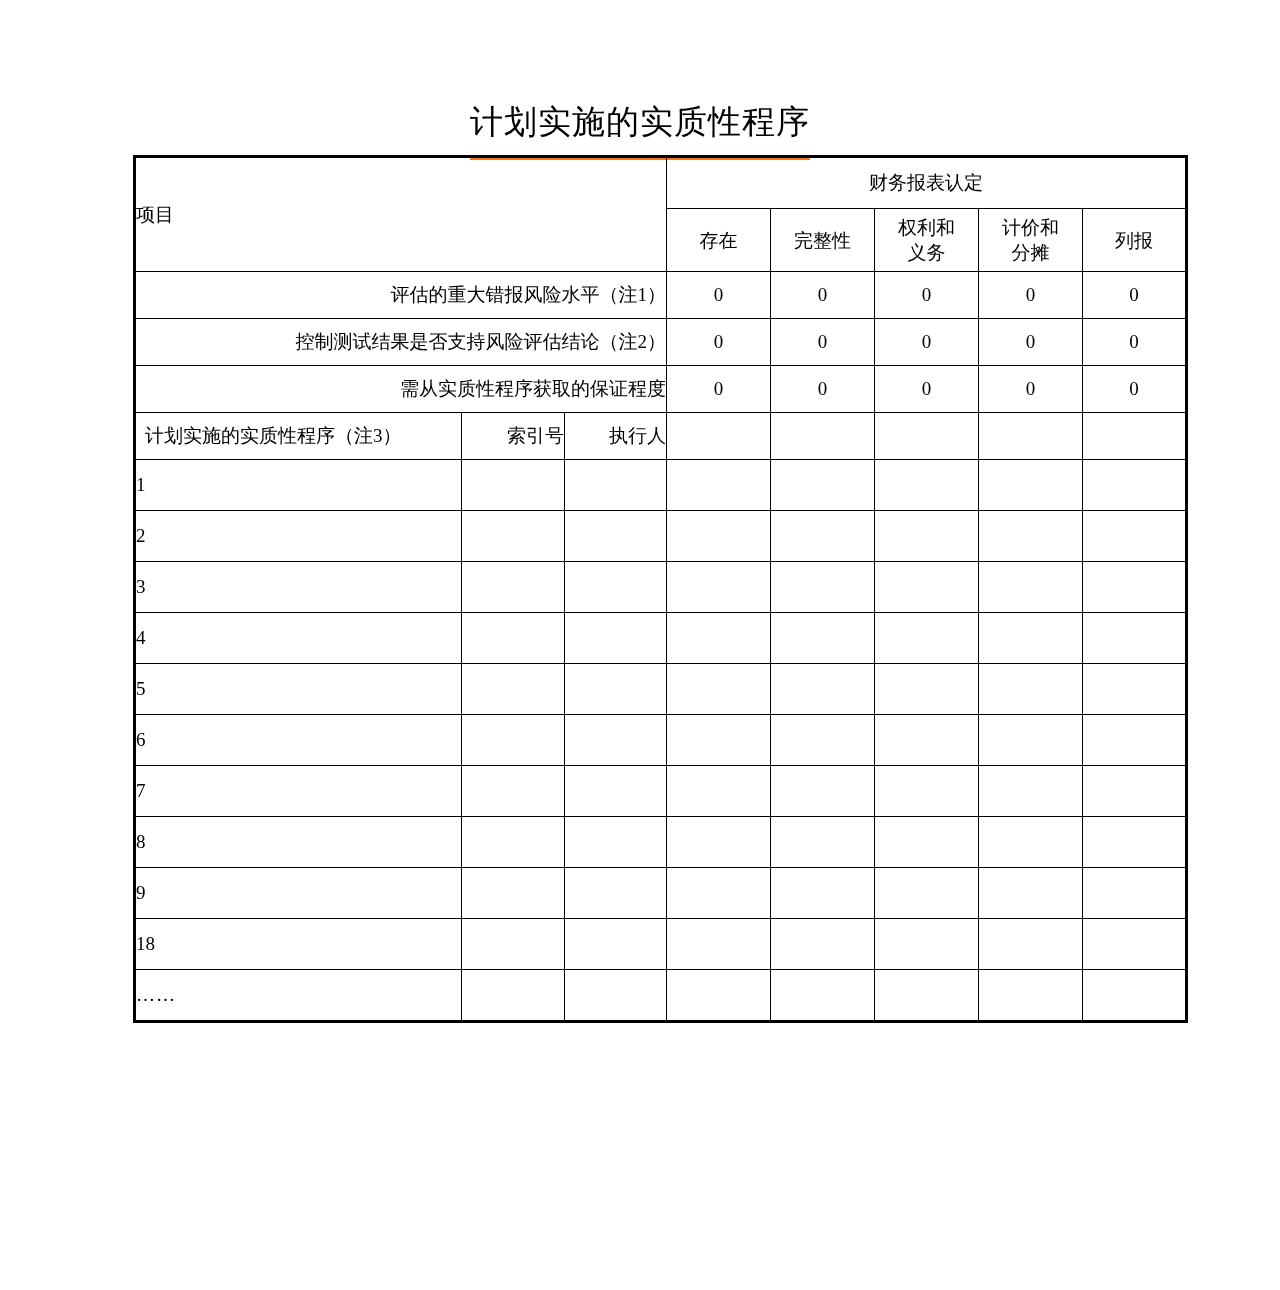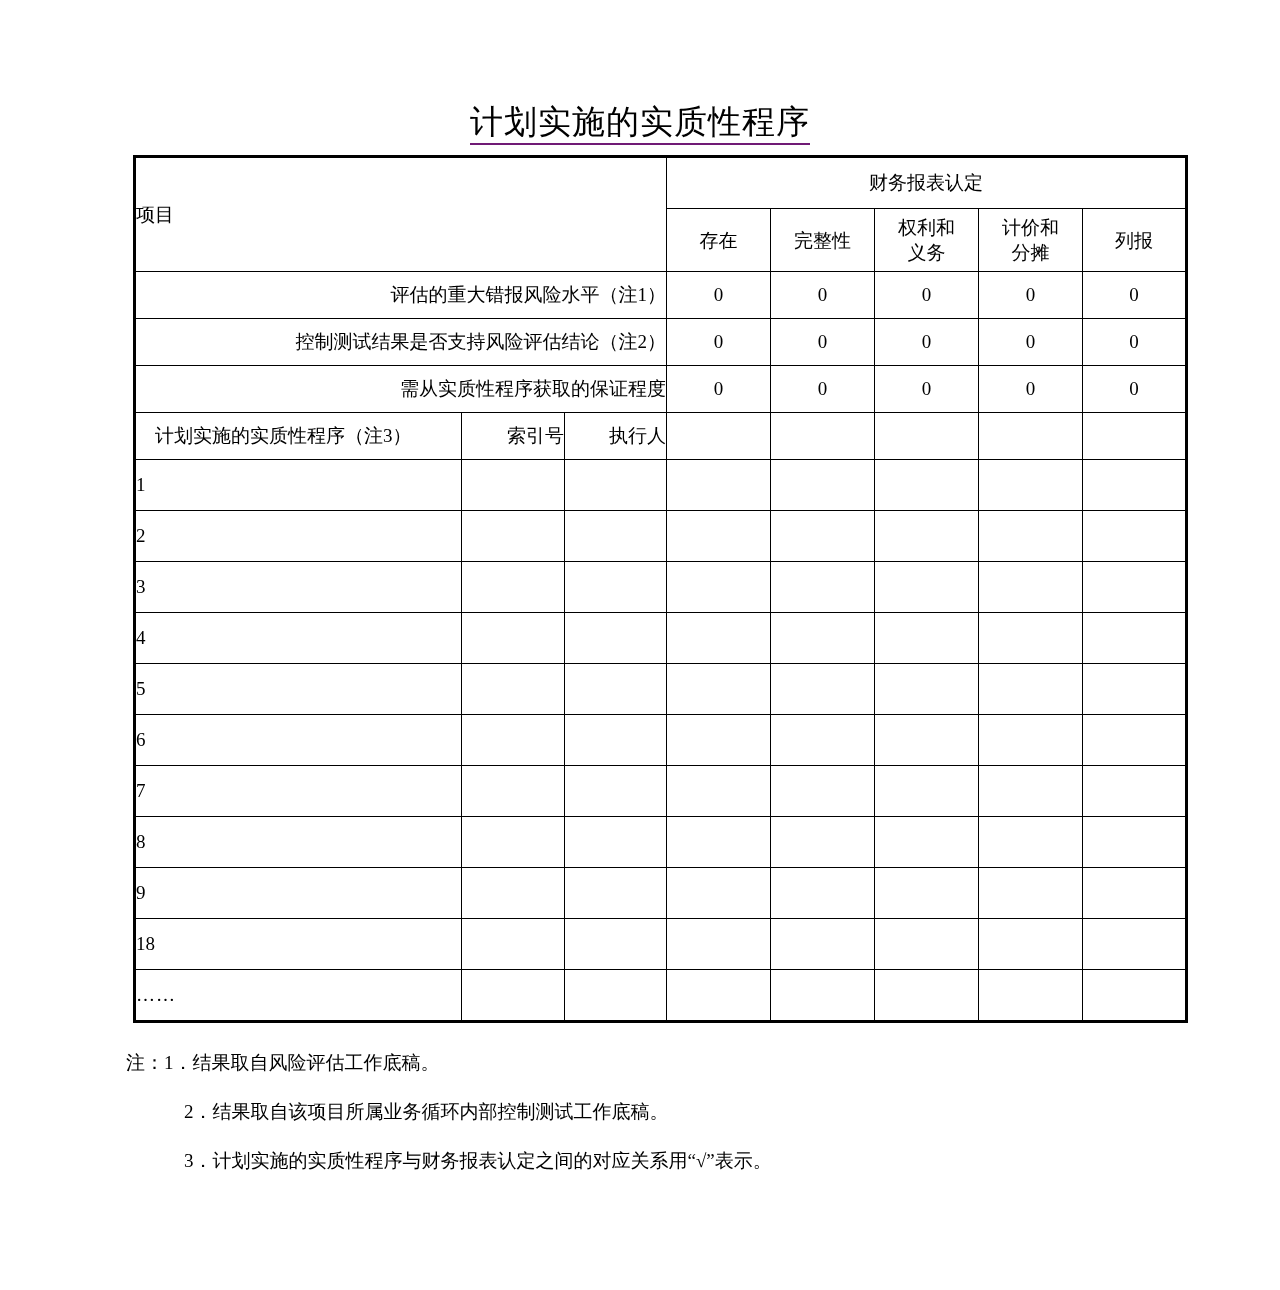--- a/index.html
+++ b/index.html
@@ -28,22 +28,22 @@
     top: 102px;
     left: 0;
     width: 1280px;
     text-align: center;
   }
   .doc-title {
     display: inline-block;
     font-size: 33px;
     line-height: 40px;
     letter-spacing: 1px;
-    border-bottom: 2px solid #701a75;
-    padding-bottom: 1px;
+    border-bottom: 2px solid #f97316;
+    padding-bottom: 16px;
     font-weight: normal;
   }
 
   
   .table-wrap {
     position: absolute;
     left: 133px;
     top: 155px;
     width: 1052px;
   }
@@ -100,21 +100,21 @@
     text-align: center;
     font-size: 19px;
   }
   .subhdr {
     height: 46px;
     text-align: right;
     font-size: 19px;
   }
   .subhdr.left {
     text-align: left;
-    padding-left: 19px;
+    padding-left: 9px;
   }
   .num-row td {
     height: 50px;
   }
   .num-cell {
     text-align: left;
     padding-left: 9px;
     vertical-align: top;
     padding-top: 5px;
     font-size: 19px;
@@ -343,25 +343,14 @@
           <td class="cell-zero"></td>
           <td class="cell-zero"></td>
           <td class="cell-zero"></td>
           <td class="cell-zero"></td>
         </tr>
 
       </tbody>
     </table>
   </div>
 
-  <div class="notes">
-    <div class="note-line">
-      <span class="note-head">注：</span><span>1．结果取自风险评估工作底稿。</span>
-    </div>
-    <div class="note-line indented">
-      <span>2．结果取自该项目所属业务循环内部控制测试工作底稿。</span>
-    </div>
-    <div class="note-line indented">
-      <span>3．计划实施的实质性程序与财务报表认定之间的对应关系用“√”表示。</span>
-    </div>
-  </div>
 
 </div>
 
 </body></html>

